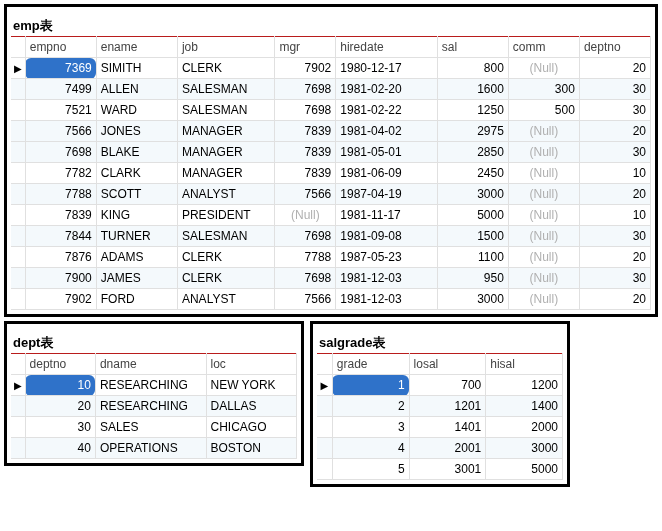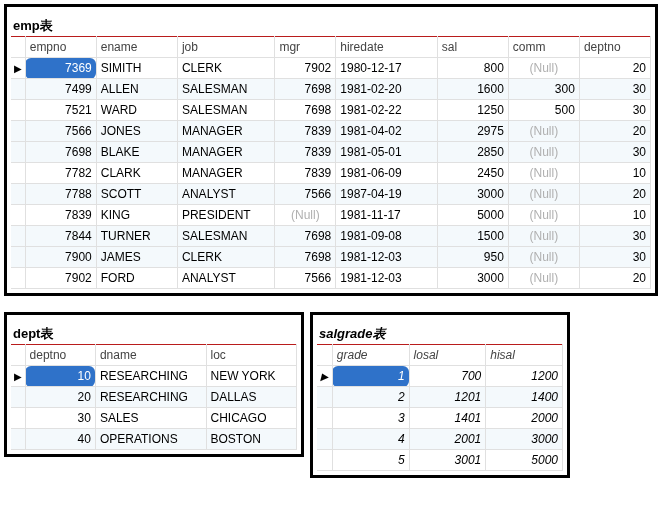--- a/index.html
+++ b/index.html
@@ -61,23 +61,23 @@
     font-size: 10px;
     vertical-align: middle;
     padding: 0;
   }
   .bottom-row {
     display: flex;
     gap: 6px;
     margin-top: 4px;
     align-items: flex-start;
   }
-  .bottom-row .panel { flex: 0 0 auto; margin-top: 12px; }
+  .bottom-row .panel { flex: 0 0 auto; }
   #dept-panel { width: 300px; }
-  #salgrade-panel { width: 260px; font-style: italic; }
+  #salgrade-panel { width: 260px; }
 </style>
 </head>
 <body>
 
 <div class="panel" id="emp-panel">
   <div class="panel-title">emp表</div>
   <table>
     <colgroup>
       <col class="gutter">
         <col style="width:70px">
@@ -195,20 +195,31 @@
           <td class="gutter"></td>
           <td class="num">7844</td>
           <td>TURNER</td>
           <td>SALESMAN</td>
           <td class="num">7698</td>
           <td>1981-09-08</td>
           <td class="num">1500</td>
           <td class="num null">(Null)</td>
           <td class="num">30</td>
         </tr>
+        <tr>
+          <td class="gutter"></td>
+          <td class="num">7876</td>
+          <td>ADAMS</td>
+          <td>CLERK</td>
+          <td class="num">7788</td>
+          <td>1987-05-23</td>
+          <td class="num">1100</td>
+          <td class="num null">(Null)</td>
+          <td class="num">20</td>
+        </tr>
         <tr class="alt">
           <td class="gutter"></td>
           <td class="num">7900</td>
           <td>JAMES</td>
           <td>CLERK</td>
           <td class="num">7698</td>
           <td>1981-12-03</td>
           <td class="num">950</td>
           <td class="num null">(Null)</td>
           <td class="num">30</td>

